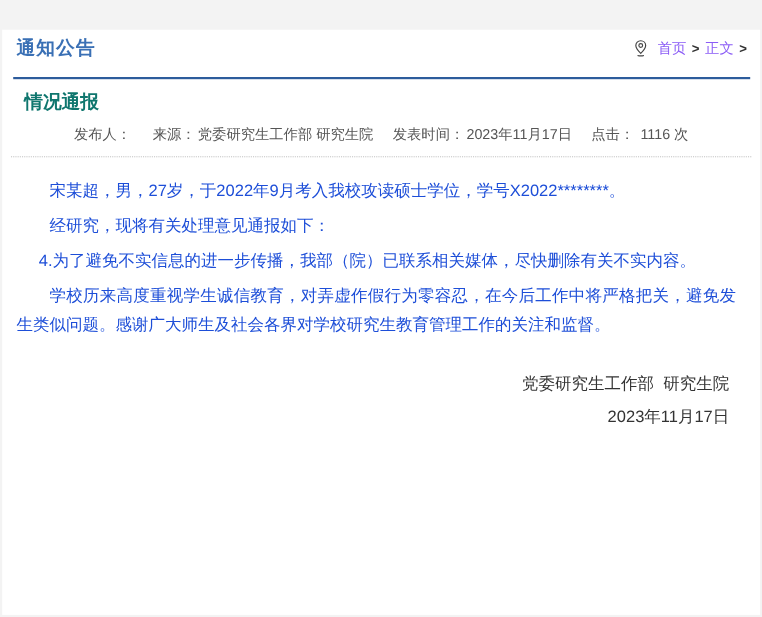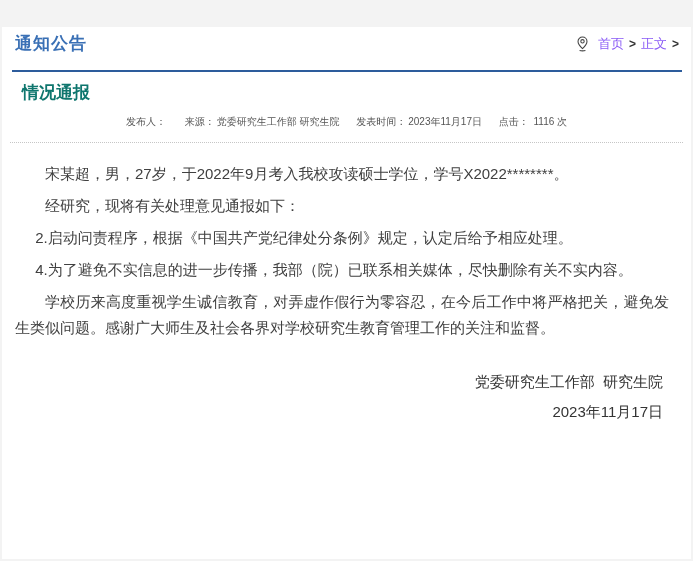--- a/index.html
+++ b/index.html
@@ -30,29 +30,29 @@
   .breadcrumb a{color:#8b5cf6;text-decoration:none;cursor:pointer;}
   .breadcrumb .sep{font-weight:700;color:#333;font-size:12px;}
   .rule{height:2px;background:#2d5c9c;margin:0 9px 0 10px;}
   
   .title{
     margin:9px 20px 0;text-align:left;
     font-size:17px;font-weight:700;color:#0f766e;line-height:24px;
   }
   .meta{
     margin:8px 20px 0;text-align:center;
-    font-size:10px;color:#555;line-height:18px;white-space:nowrap;
+    font-size:13px;color:#555;line-height:18px;white-space:nowrap;
   }
   .meta .item{margin:0 7px;}
   .meta .lbl{margin-right:2px;}
   .dotted{border-bottom:1px dotted #c6c6c6;margin:11px 8px 0 8px;}
   
   .content{
     padding:18px 22px 0 13px;
-    font-size:15px;color:#404040;line-height:26px;
+    font-size:15px;color:#1d4ed8;line-height:26px;
     text-align:justify;
   }
   .content p{margin:0 0 6px;text-indent:2em;}
   .content p.num{text-indent:1.35em;}
   
   .signature{
     margin-top:28px;padding-right:28px;text-align:right;
     font-size:15px;color:#333;line-height:26px;
   }
   .sig-org{white-space:pre;}
@@ -98,21 +98,20 @@
     <span class="item">
       <span class="lbl">点击：</span> <span>1116 次</span>
     </span>
   </div>
 
   <div class="dotted"></div>
 
   <div class="content">
     <p>宋某超，男，27岁，于2022年9月考入我校攻读硕士学位，学号X2022********。</p>
     <p>经研究，现将有关处理意见通报如下：</p>
-    <p class="num">2.启动问责程序，根据《中国共产党纪律处分条例》规定，认定后给予相应处理。</p>
     <p class="num">4.为了避免不实信息的进一步传播，我部（院）已联系相关媒体，尽快删除有关不实内容。</p>
     <p>学校历来高度重视学生诚信教育，对弄虚作假行为零容忍，在今后工作中将严格把关，避免发生类似问题。感谢广大师生及社会各界对学校研究生教育管理工作的关注和监督。</p>
   </div>
 
   <div class="signature">
     <div class="sig-org">党委研究生工作部  研究生院</div>
     <div class="sig-date">2023年11月17日</div>
   </div>
 
 </div>

